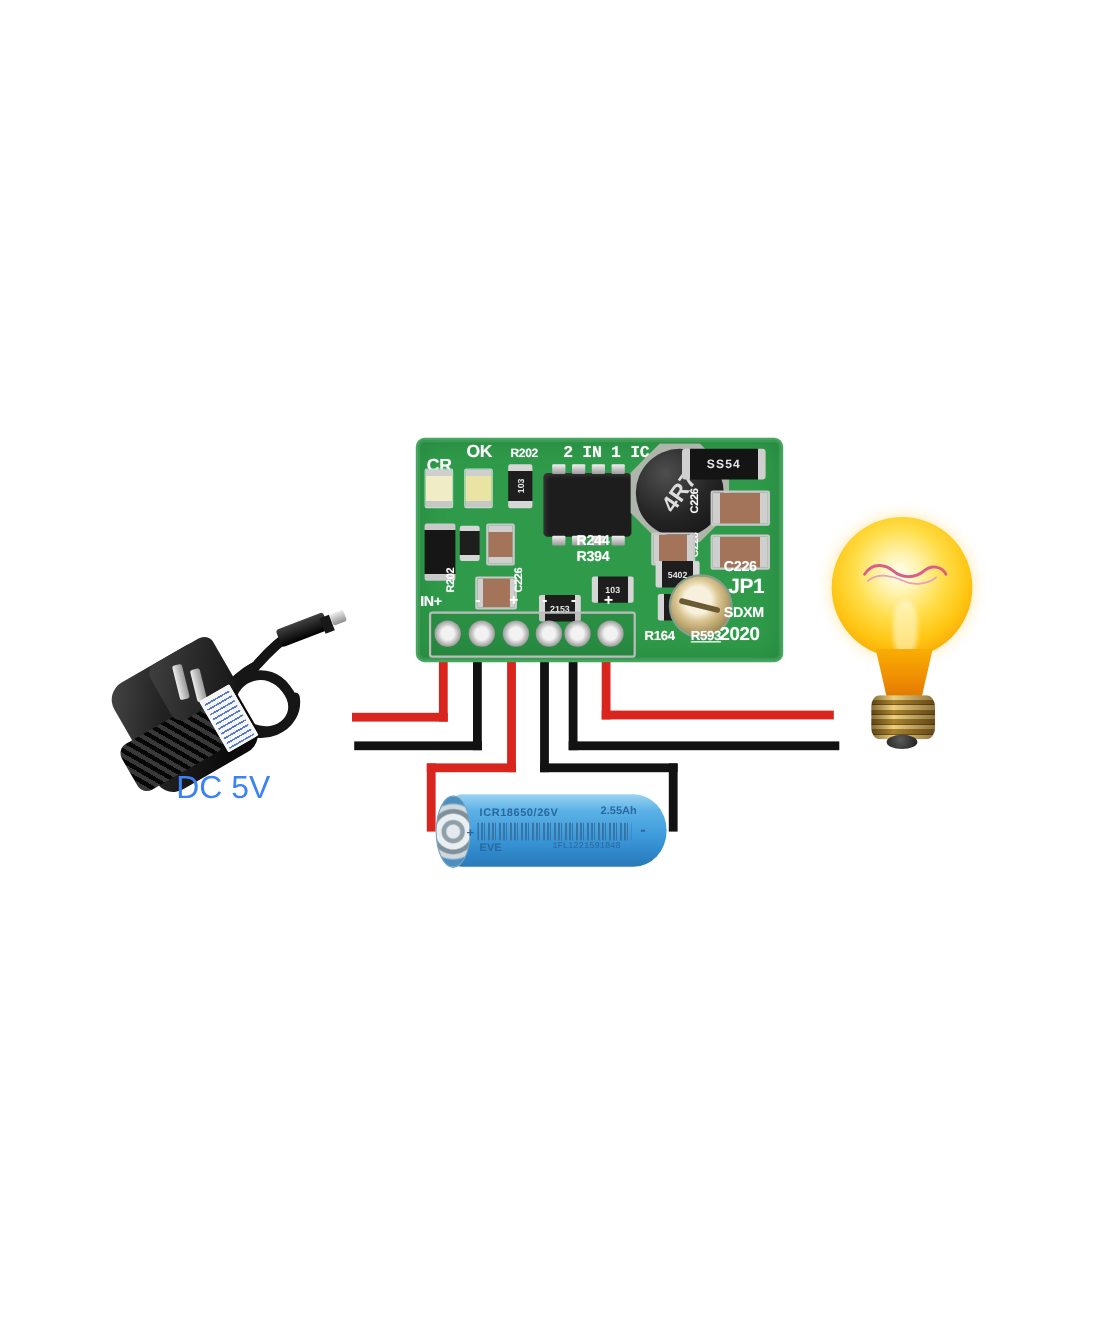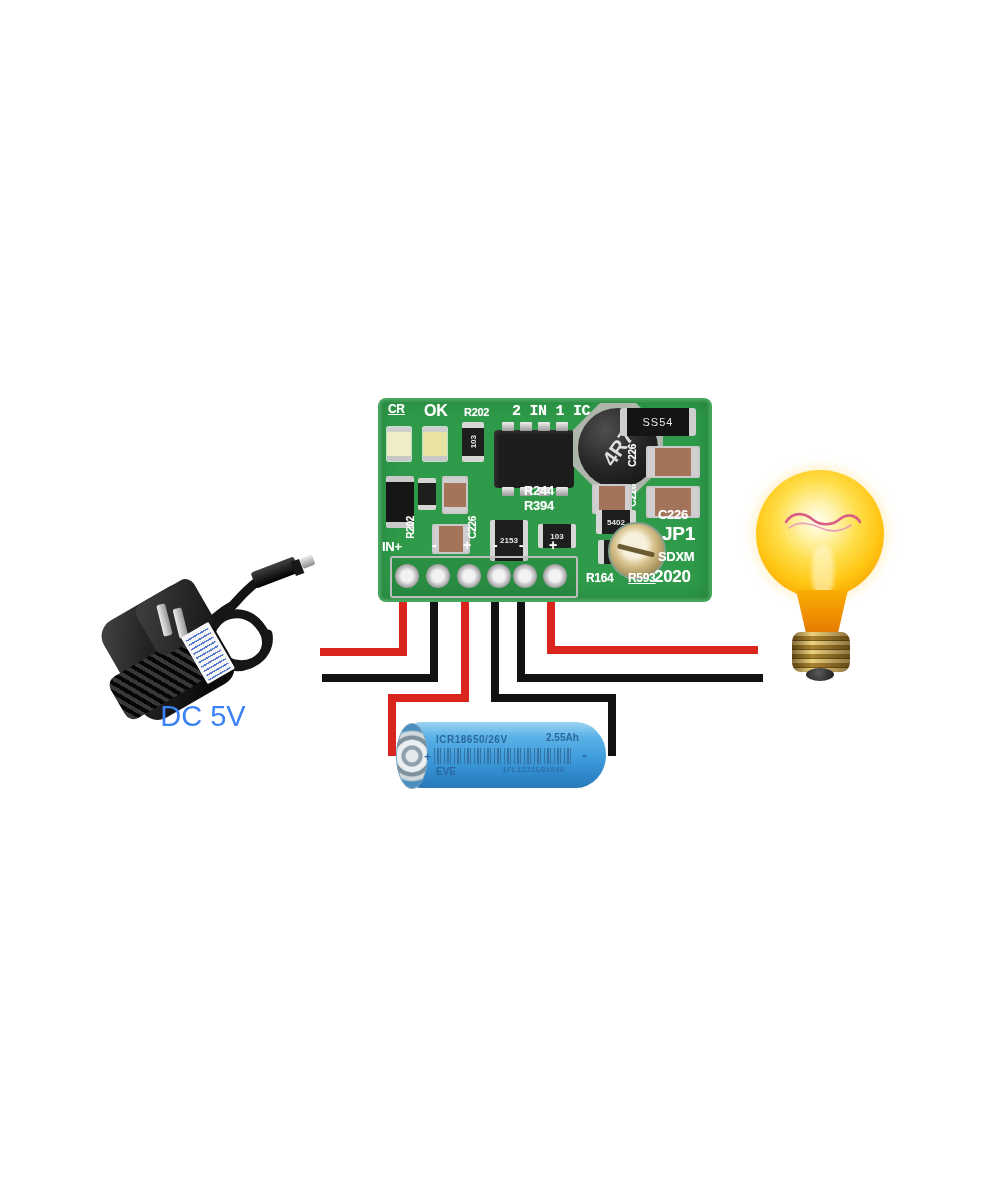--- a/index.html
+++ b/index.html
@@ -31,21 +31,21 @@
   .ic{position:absolute;left:114px;top:30px;width:80px;height:58px;background:#1d1d1d;border-radius:4px;
       box-shadow:inset 2px 2px 4px rgba(255,255,255,.12);}
   .ic .pin{position:absolute;width:12px;height:9px;background:linear-gradient(180deg,#f0f0f0,#9a9a9a);border-radius:1px;}
   .inductor-pad{position:absolute;left:193px;top:3px;width:90px;height:90px;background:#aeb6ab;
       clip-path:polygon(30% 0,70% 0,100% 30%,100% 70%,70% 100%,30% 100%,0 70%,0 30%);}
   .inductor{position:absolute;left:198px;top:8px;width:80px;height:80px;border-radius:50%;
       background:radial-gradient(circle at 34% 28%,#4e4e4e 0,#262626 50%,#101010 100%);
       display:flex;align-items:center;justify-content:center;}
   .inductor span{color:#ddd;font-weight:700;font-size:21px;transform:rotate(-55deg);}
   .diode{position:absolute;border-radius:3px;background:linear-gradient(90deg,#cfcfcf 0 9%,#141414 9% 91%,#cfcfcf 91%);
-      color:#e5e5e5;font-size:11px;font-weight:400;display:flex;align-items:center;justify-content:center;letter-spacing:1px;}
+      color:#e5e5e5;font-size:11px;font-weight:700;display:flex;align-items:center;justify-content:center;letter-spacing:1px;}
   .trimmer{position:absolute;left:228px;top:122px;width:54px;height:54px;border-radius:50%;
       border:2px solid #86a08c;
       background:radial-gradient(circle at 45% 40%,#f6f0dc 0 28%,#d8c28d 45%,#a38e58 72%,#7d6b40 100%);}
   .trimmer .slot{position:absolute;left:7px;top:24px;width:38px;height:5px;background:#6c5a33;border-radius:2px;transform:rotate(14deg);}
   .pinstrip{position:absolute;left:10px;top:156px;width:184px;height:38px;border:2px solid #bdbdbd;
       border-radius:3px;background:rgba(0,30,10,.10);}
   .pad{position:absolute;top:6px;width:24px;height:24px;border-radius:50%;
       background:radial-gradient(circle,#f2f2f2 0 34%,#cbcbcb 50%,#8e8e8e 76%,#747474 100%);}
 
   
@@ -112,21 +112,21 @@
   <div class="wire red" style="left:388px;top:694px;width:8px;height:62px;"></div>
   <div class="wire black" style="left:491px;top:596px;width:8px;height:106px;"></div>
   <div class="wire black" style="left:491px;top:694px;width:125px;height:8px;"></div>
   <div class="wire black" style="left:608px;top:694px;width:8px;height:62px;"></div>
   <div class="wire black" style="left:517px;top:596px;width:8px;height:86px;"></div>
   <div class="wire black" style="left:517px;top:674px;width:246px;height:8px;"></div>
   <div class="wire red" style="left:547px;top:596px;width:8px;height:58px;"></div>
   <div class="wire red" style="left:547px;top:646px;width:211px;height:8px;"></div>
 
   <div class="pcb">
-    <div class="silk" style="left:8px;top:3px;font-size:12px;text-decoration:underline;">CR</div>
+    <div class="silk" style="left:8px;top:16px;font-size:16px;text-decoration:underline;">CR</div>
     <div class="silk" style="left:44px;top:3px;font-size:16px;">OK</div>
     <div class="silk" style="left:84px;top:7px;font-size:11px;">R202</div>
     <div class="silk" style="left:132px;top:4px;font-size:15px;font-family:Liberation Mono, monospace;">2 IN 1 IC</div>
 
     <div class="led" style="left:6px;top:26px;"></div>
     <div class="led ok" style="left:42px;top:26px;"></div>
     <div class="chip vert" style="left:82px;top:22px;width:22px;height:40px;">
         <span class="vlabel">103</span>
       </div>
 
@@ -160,21 +160,21 @@
     <div class="cap" style="left:212px;top:84px;width:36px;height:26px;"></div>
 
     <div class="chip vert" style="left:6px;top:76px;width:28px;height:52px;background:linear-gradient(180deg,#c9c9c9 0 12%,#161616 12% 88%,#c9c9c9 88%);"></div>
     <div class="chip vert" style="left:38px;top:78px;width:18px;height:32px;"></div>
     <div class="cap vert" style="left:62px;top:76px;width:22px;height:34px;"></div>
 
     <div class="silk vlabel" style="left:26px;top:116px;font-size:10px;">R202</div>
     <div class="cap" style="left:52px;top:124px;width:34px;height:26px;"></div>
     <div class="silk vlabel" style="left:88px;top:116px;font-size:10px;">C226</div>
 
-    <div class="chip" style="left:110px;top:120px;width:38px;height:41px;">
+    <div class="chip" style="left:110px;top:141px;width:38px;height:24px;">
         <span>2153</span>
       </div>
     <div class="chip" style="left:158px;top:124px;width:38px;height:24px;">
         <span>103</span>
       </div>
     <div class="chip" style="left:216px;top:110px;width:40px;height:24px;">
         <span>5402</span>
       </div>
     <div class="chip" style="left:218px;top:140px;width:40px;height:24px;">
         <span>2103</span>

